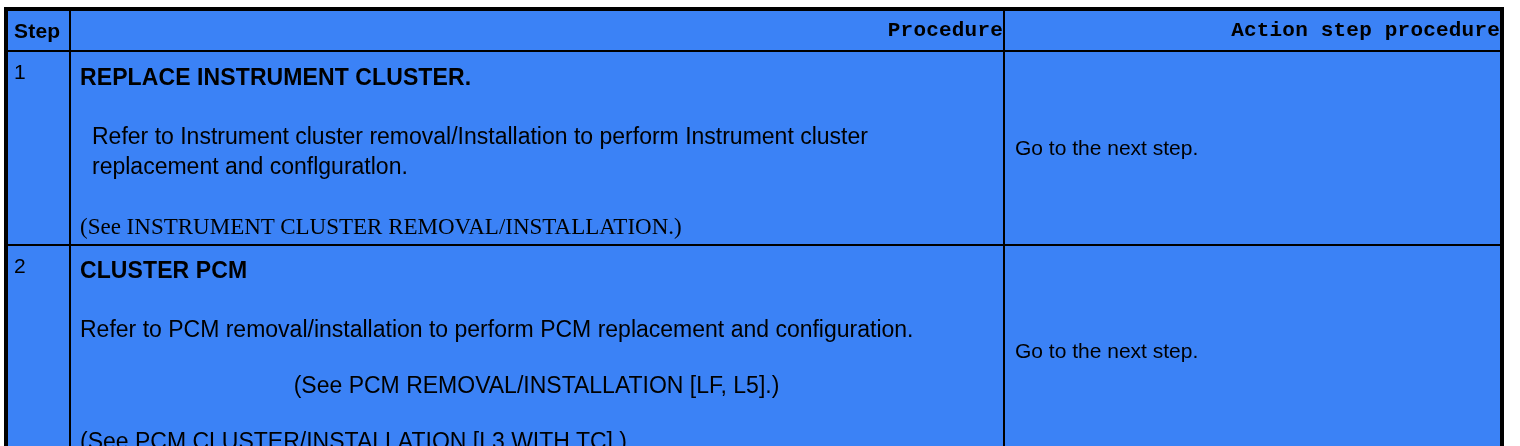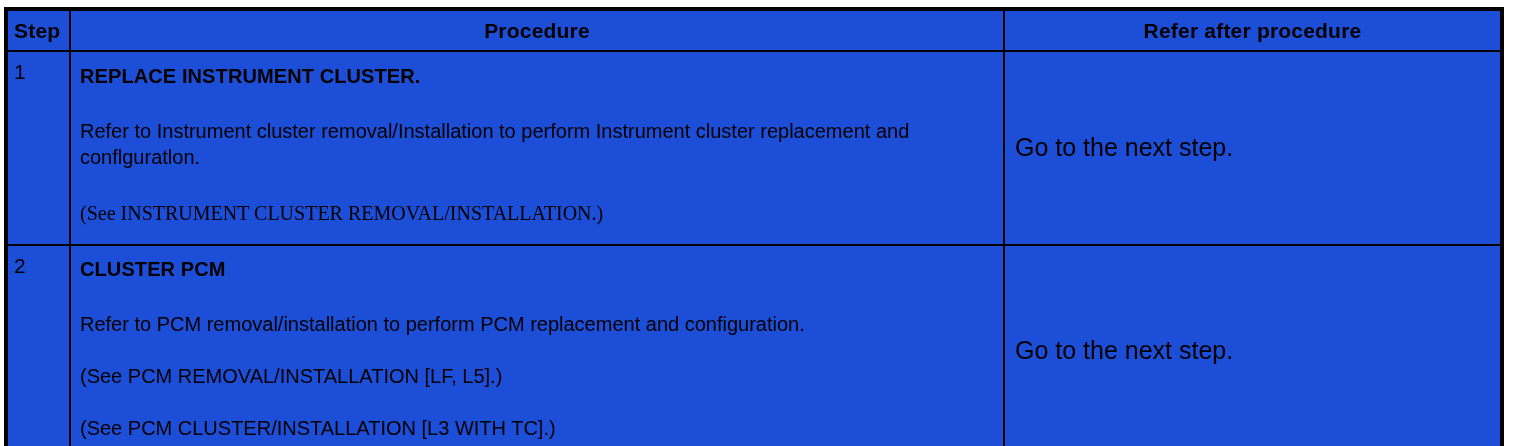--- a/index.html
+++ b/index.html
@@ -39,80 +39,81 @@
 
   .proc-table col.col-step      { width: 64px;  }
   .proc-table col.col-procedure { width: 934px; }
   .proc-table col.col-action    { width: 498px; }
 
   .proc-table th,
   .proc-table td {
     border: 2px solid #000000;
     padding: 0;
     vertical-align: top;
-    background: #1d4ed8;
+    background: #3b82f6;
   }
 
   
   .hdr-row th {
     height: 39px;
     font-size: 21px;
     font-weight: bold;
     letter-spacing: 0.2px;
     line-height: 39px;
     white-space: nowrap;
   }
   .hdr-step {
     text-align: left;
     padding-left: 6px !important;
   }
   .hdr-center {
-    text-align: center;
+    text-align: right;
+    font-family: Liberation Mono, monospace;
   }
 
   
   .cell-step {
     font-size: 21px;
     line-height: 1.0;
     text-align: left;
     padding: 9px 0 0 6px !important;
   }
 
   .cell-procedure {
     padding: 0 10px 0 9px !important;
   }
 
   .cell-action {
     vertical-align: middle !important;
-    font-size: 25px;
+    font-size: 21px;
     line-height: 1.25;
     padding: 0 0 0 10px !important;
   }
 
   
   .proc-block {
     display: block;
-    font-size: 20px;
+    font-size: 23px;
     line-height: 1.30;
     white-space: normal;
   }
   .proc-block.bold {
     font-weight: bold;
     letter-spacing: 0.1px;
   }
 
   
   .row1 .p-title { margin: 11px 0 0 0; }
-  .row1 .p-body  { margin: 29px 0 0 0; max-width: 876px; }
+  .row1 .p-body  { margin: 29px 0 0 12px; max-width: 876px; }
   .row1 .p-see   { margin: 30px 0 0 0; font-family: Liberation Serif, serif; }
 
   
   .row2 .p-title { margin: 10px 0 0 0; }
   .row2 .p-ref   { margin: 29px 0 13px 0; }
-  .row2 .p-see1  { margin: 26px 0 0 0; }
+  .row2 .p-see1  { margin: 26px 0 0 0; text-align: center; }
   .row2 .p-see2  { margin: 26px 0 0 0; }
 
   .row1 td { height: 183px; }
   .row2 td { height: 200px; }
 </style>
 </head>
 <body>
 
 <div class="sheet">
 
@@ -120,21 +121,21 @@
     <colgroup>
       <col class="col-step">
       <col class="col-procedure">
       <col class="col-action">
     </colgroup>
 
     <thead>
       <tr class="hdr-row">
         <th class="hdr-step">Step</th>
         <th class="hdr-center">Procedure</th>
-        <th class="hdr-center">Refer after procedure</th>
+        <th class="hdr-center">Action step procedure</th>
       </tr>
     </thead>
 
     <tbody>
 
       <tr class="row1">
         <td class="cell-step">1</td>
         <td class="cell-procedure">
           <span class="proc-block bold p-title">REPLACE INSTRUMENT CLUSTER.</span>
           <span class="proc-block p-body">Refer to Instrument cluster removal/Installation to perform Instrument cluster replacement and conflguratlon.</span>

